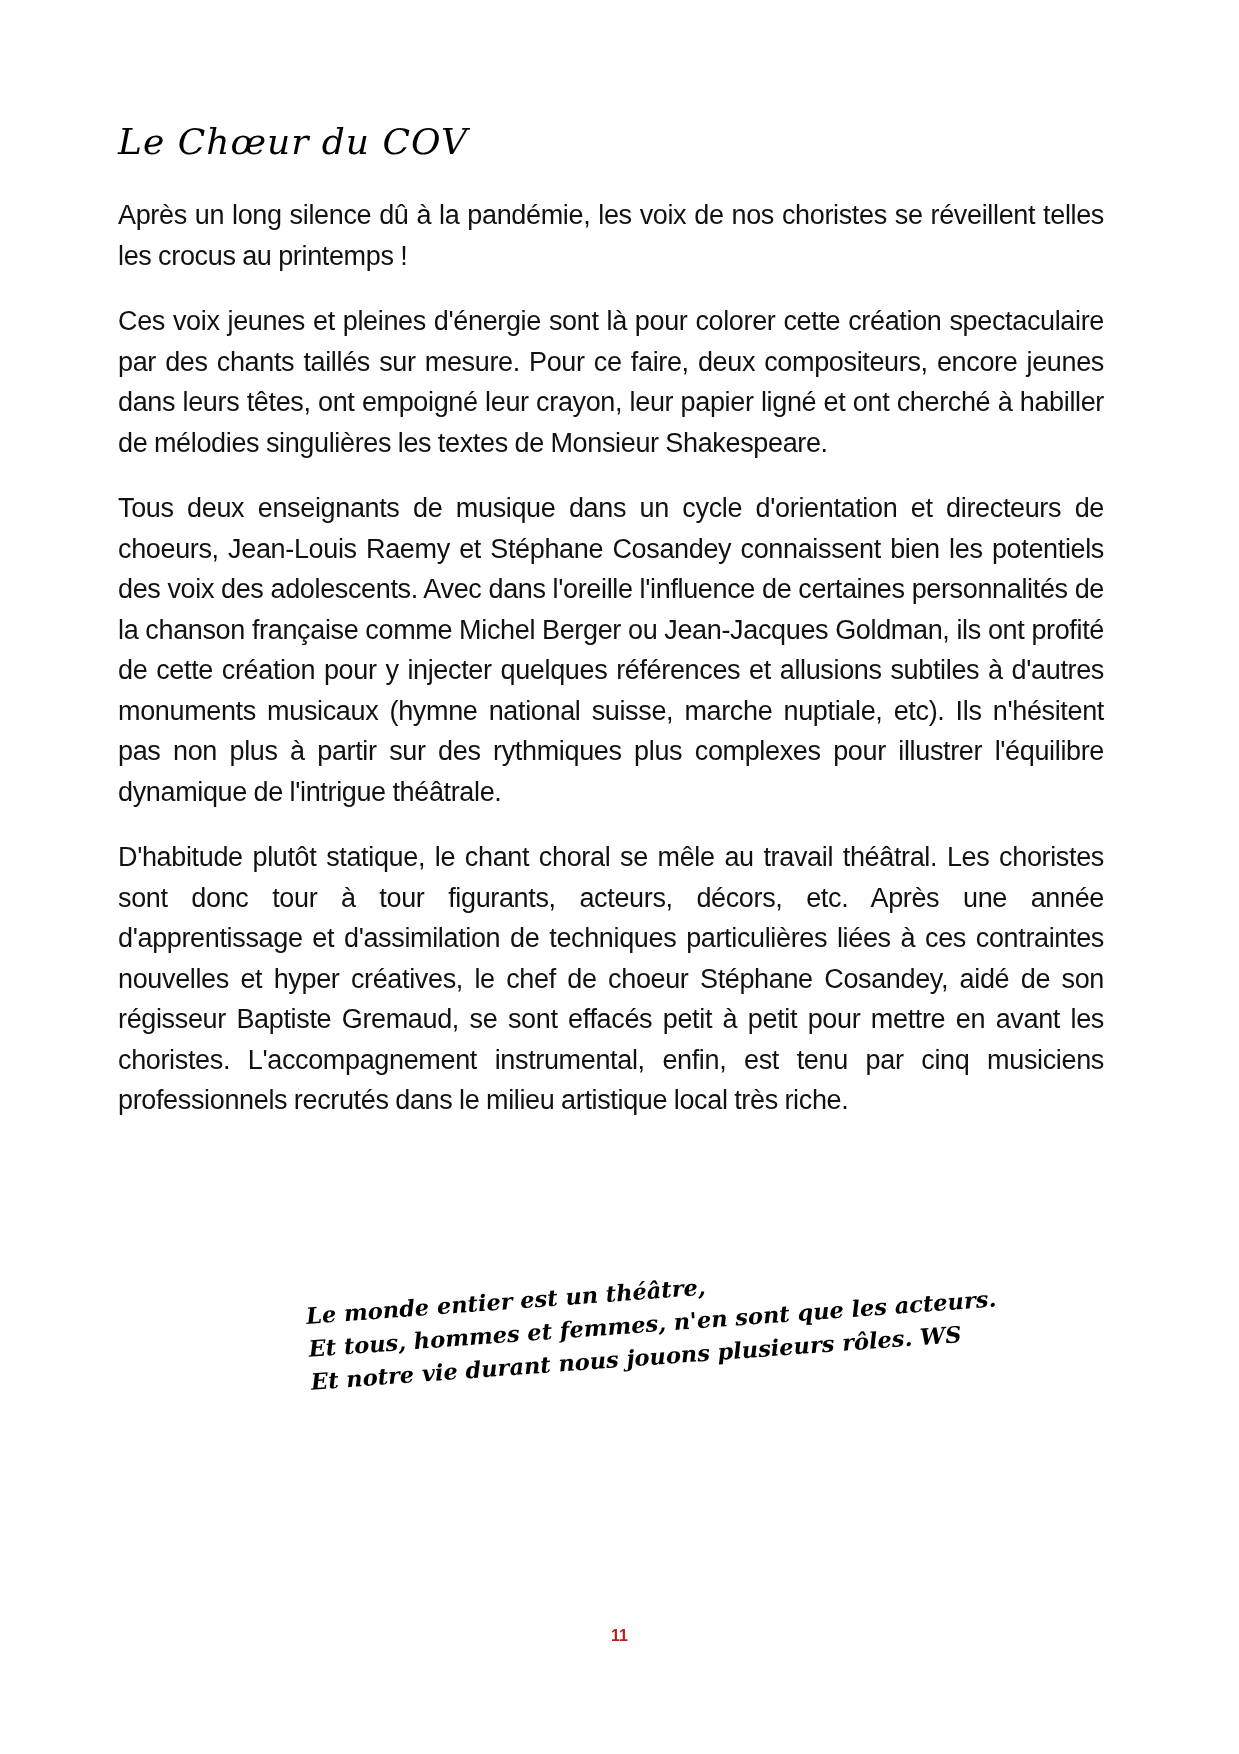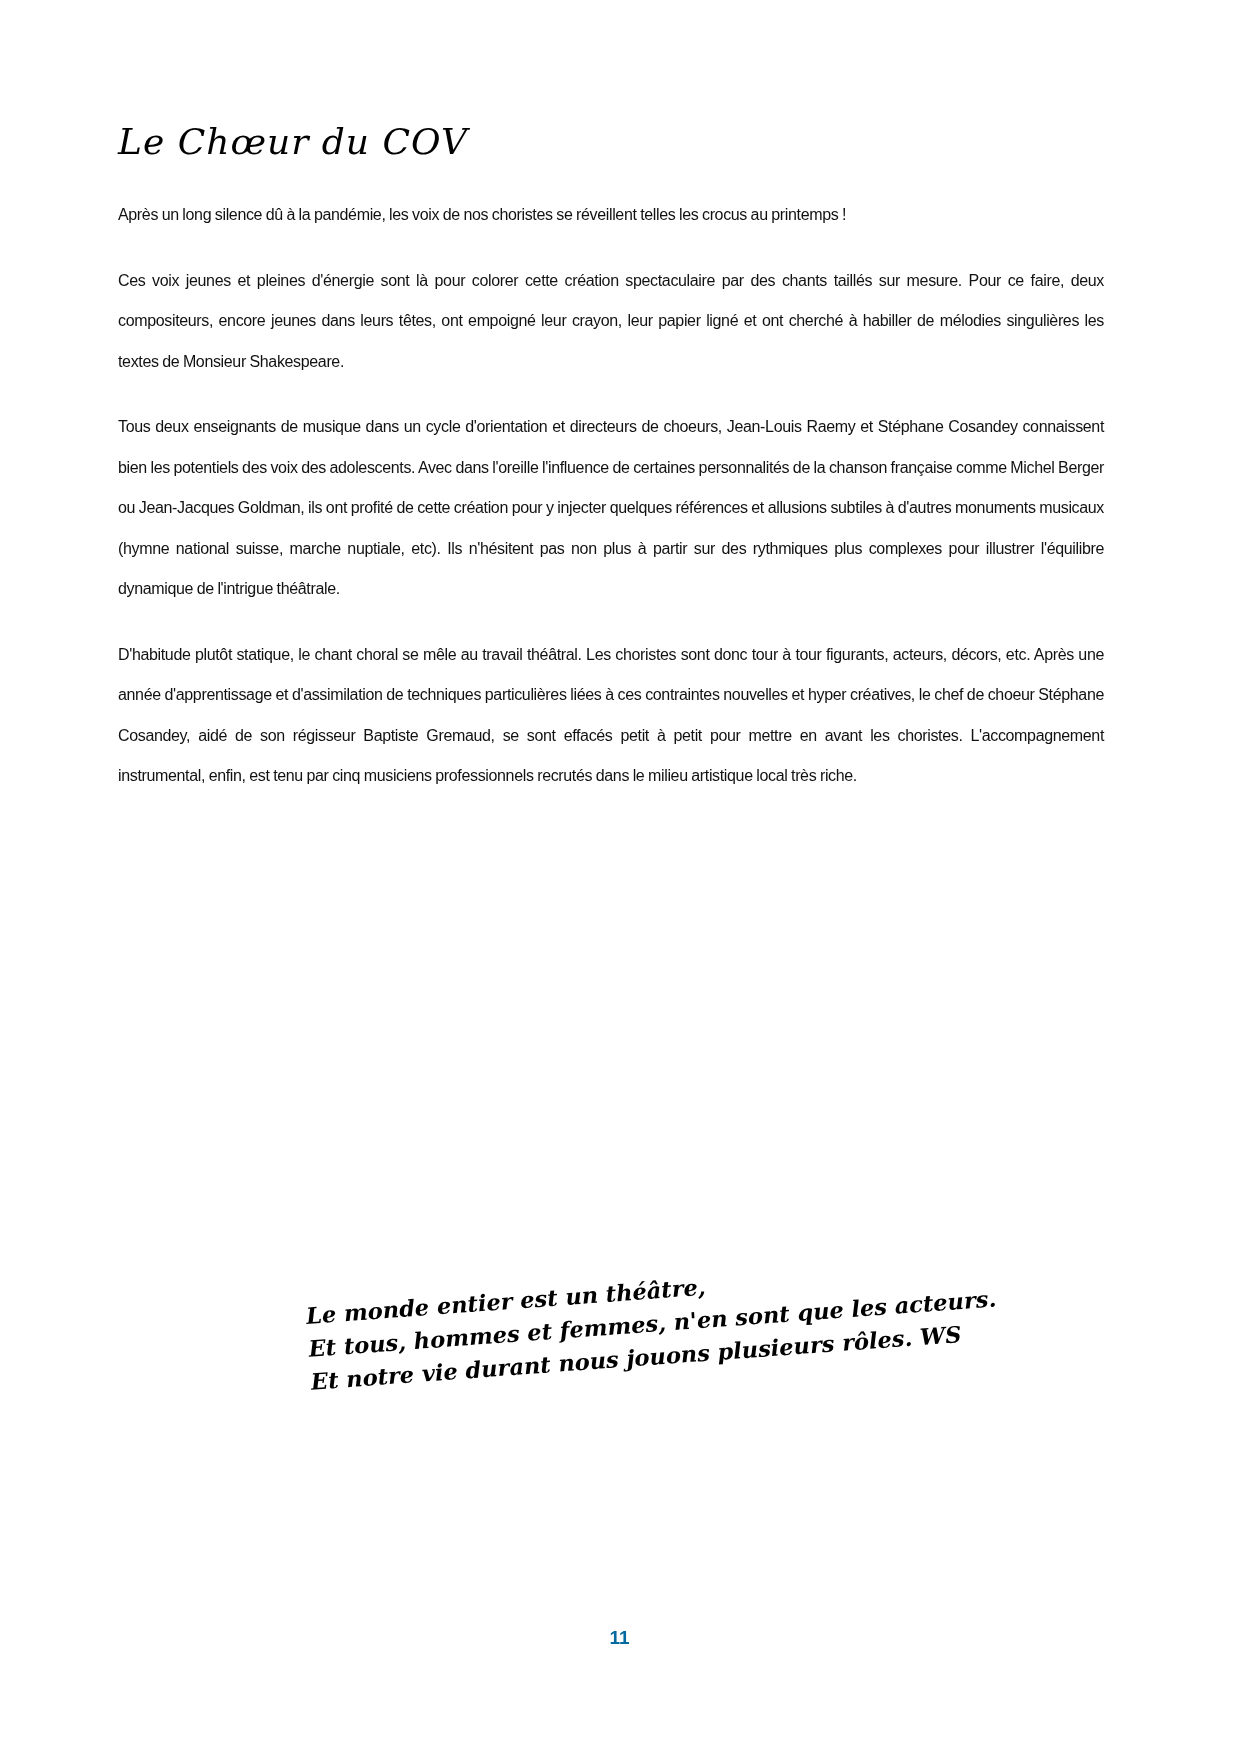--- a/index.html
+++ b/index.html
@@ -33,21 +33,21 @@
     color: #000000;
     margin: 0;
     line-height: 48px;
   }
   .body-text {
     position: absolute;
     left: 118px;
     top: 195px;
     width: 986px;
     font-family: "Liberation Sans", sans-serif;
-    font-size: 16px;
+    font-size: 27px;
     line-height: 40.5px;
     color: #111111;
   }
   .body-text p {
     margin: 0 0 25px 0;
     text-align: justify;
     letter-spacing: -0.35px;
     word-spacing: -0.5px;
   }
   .quote {
@@ -69,22 +69,22 @@
     white-space: nowrap;
   }
   .page-number {
     position: absolute;
     left: 0;
     width: 1239px;
     top: 1627px;
     text-align: center;
     font-family: "Liberation Sans", sans-serif;
     font-weight: bold;
-    font-size: 19px;
-    color: #0369a1;
+    font-size: 16px;
+    color: #b91c1c;
   }
 </style>
 </head>
 <body>
 
 <div class="page">
 
   <h1 class="title">Le Chœur du COV</h1>
 
   <div class="body-text">

